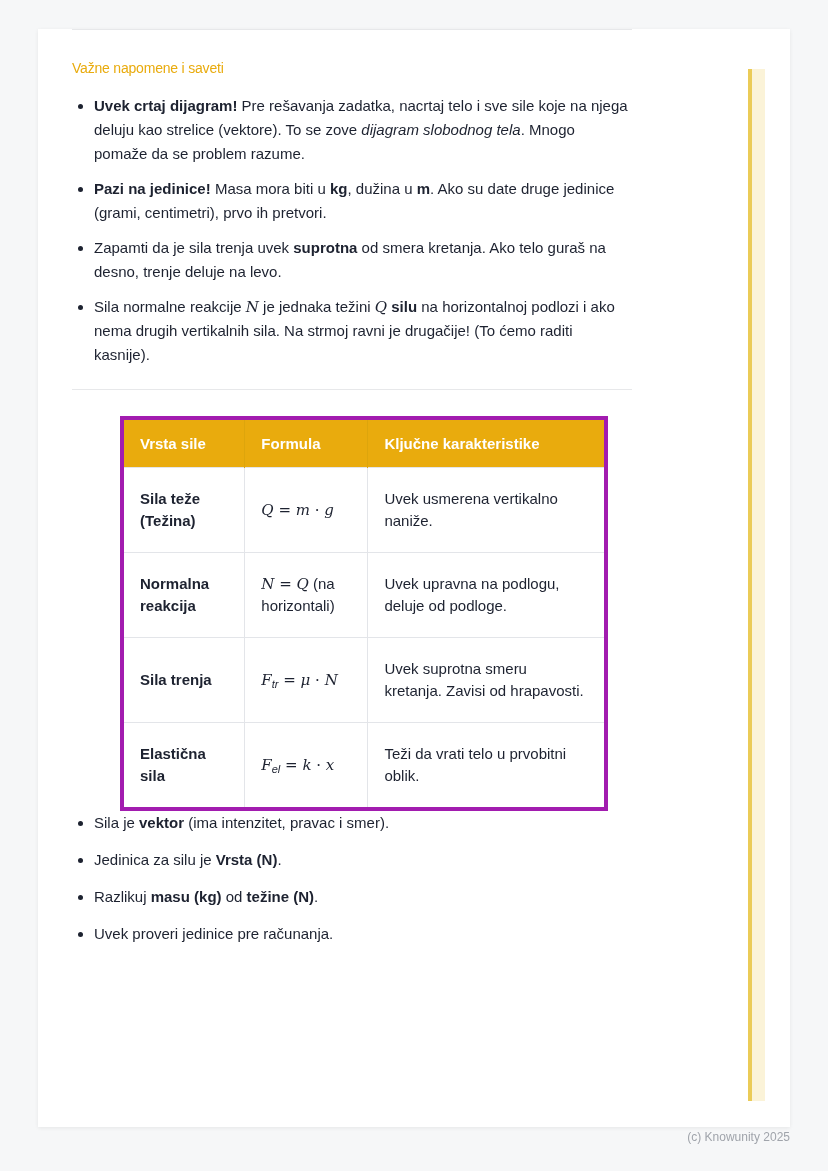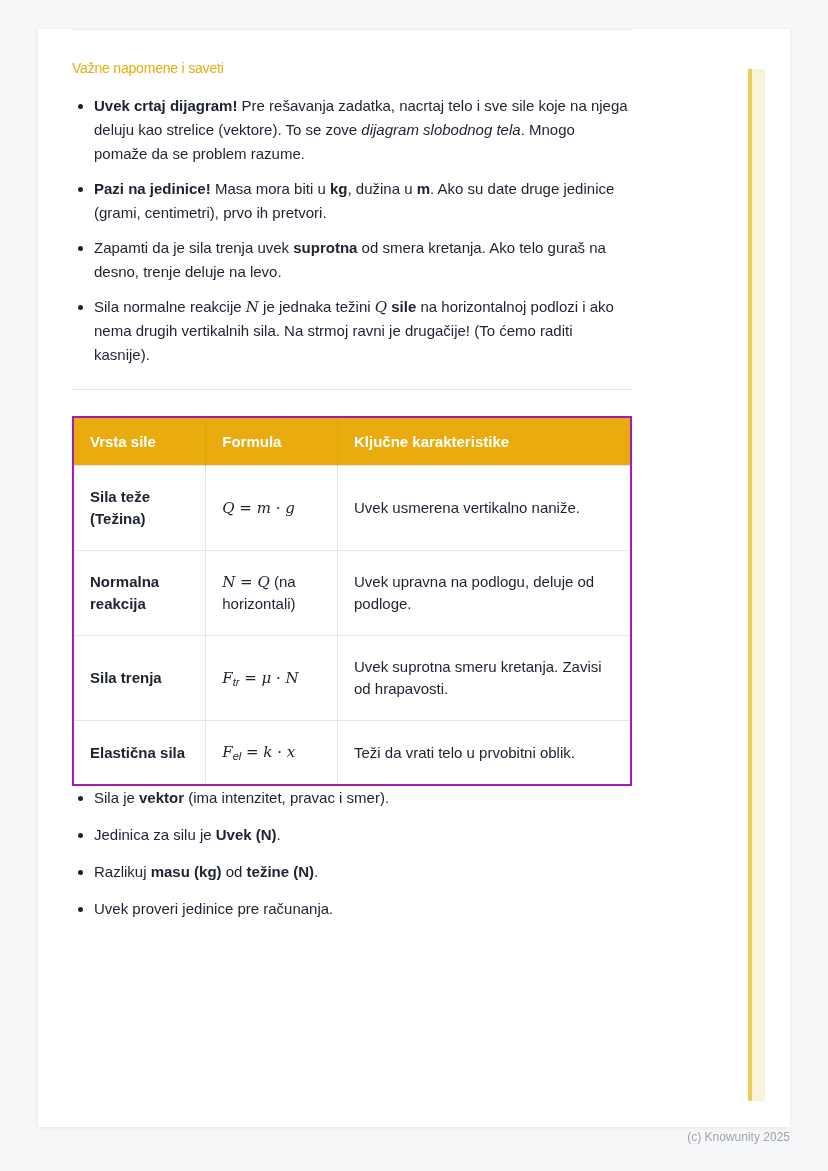--- a/index.html
+++ b/index.html
@@ -68,25 +68,26 @@
   .seg-i{font-style:italic;}
   .seg-mi{font-family:"DejaVu Serif","Liberation Serif",serif;font-style:italic;}
   .seg-mr{font-family:"DejaVu Serif","Liberation Serif",serif;}
   .seg-msub{
     font-family:Liberation Sans, sans-serif;
     font-style:italic;
     font-size:11px;
     vertical-align:-3px;
   }
   table.forces{
-    width:560px;
+    width:488px;
     border-collapse:collapse;
     margin-top:26px;
     font-size:15px;
-    border:2px solid #a21caf;
+    border:4px solid #a21caf;
+    margin-left:48px;
   }
   table.forces th{
     background:var(--accent);
     color:#ffffff;
     font-weight:700;
     text-align:left;
     padding:15px 16px;
     font-size:15px;
   }
   table.forces th + th{border-left:1px solid #dda50c;}
@@ -121,21 +122,21 @@
   <div class="content">
 
     <hr class="divider top-divider">
 
     <h2 class="section-title">Važne napomene i saveti</h2>
 
     <ul class="bullets">
       <li><span><span class="seg-b">Uvek crtaj dijagram!</span><span class="seg-t"> Pre rešavanja zadatka, nacrtaj telo i sve sile koje na njega deluju kao strelice (vektore). To se zove </span><span class="seg-i">dijagram slobodnog tela</span><span class="seg-t">. Mnogo pomaže da se problem razume.</span></span></li>
       <li><span><span class="seg-b">Pazi na jedinice!</span><span class="seg-t"> Masa mora biti u </span><span class="seg-b">kg</span><span class="seg-t">, dužina u </span><span class="seg-b">m</span><span class="seg-t">. Ako su date druge jedinice (grami, centimetri), prvo ih pretvori.</span></span></li>
       <li><span><span class="seg-t">Zapamti da je sila trenja uvek </span><span class="seg-b">suprotna</span><span class="seg-t"> od smera kretanja. Ako telo guraš na desno, trenje deluje na levo.</span></span></li>
-      <li><span><span class="seg-t">Sila normalne reakcije </span><span class="seg-mi">N</span><span class="seg-t"> je jednaka težini </span><span class="seg-mi">Q</span><span class="seg-t"> </span><span class="seg-b">sile</span><span class="seg-t"> na horizontalnoj podlozi i ako nema drugih vertikalnih sila. Na strmoj ravni je drugačije! (To ćemo raditi kasnije).</span></span></li>
+      <li><span><span class="seg-t">Sila normalne reakcije </span><span class="seg-mi">N</span><span class="seg-t"> je jednaka težini </span><span class="seg-mi">Q</span><span class="seg-t"> </span><span class="seg-b">silu</span><span class="seg-t"> na horizontalnoj podlozi i ako nema drugih vertikalnih sila. Na strmoj ravni je drugačije! (To ćemo raditi kasnije).</span></span></li>
     </ul>
 
     <hr class="divider mid-divider">
 
 
     <table class="forces">
       <colgroup>
         <col style="width:133px">
         <col style="width:132px">
         <col style="width:295px">
@@ -167,21 +168,21 @@
           <td class="cell-name">Elastična sila</td>
           <td class="cell-formula"><span class="seg-mi">F</span><span class="seg-msub">el</span><span class="seg-mr"> = </span><span class="seg-mi">k</span><span class="seg-mr"> · </span><span class="seg-mi">x</span></td>
           <td class="cell-desc">Teži da vrati telo u prvobitni oblik.</td>
         </tr>
       </tbody>
     </table>
 
 
     <ul class="bullets summary">
       <li><span><span class="seg-t">Sila je </span><span class="seg-b">vektor</span><span class="seg-t"> (ima intenzitet, pravac i smer).</span></span></li>
-      <li><span><span class="seg-t">Jedinica za silu je </span><span class="seg-b">Uvek (N)</span><span class="seg-t">.</span></span></li>
+      <li><span><span class="seg-t">Jedinica za silu je </span><span class="seg-b">Vrsta (N)</span><span class="seg-t">.</span></span></li>
       <li><span><span class="seg-t">Razlikuj </span><span class="seg-b">masu (kg)</span><span class="seg-t"> od </span><span class="seg-b">težine (N)</span><span class="seg-t">.</span></span></li>
       <li><span><span class="seg-t">Uvek proveri jedinice pre računanja.</span></span></li>
     </ul>
 
   </div>
 </div>
 
 <div class="copyright">(c) Knowunity 2025</div>
 
 </body></html>

